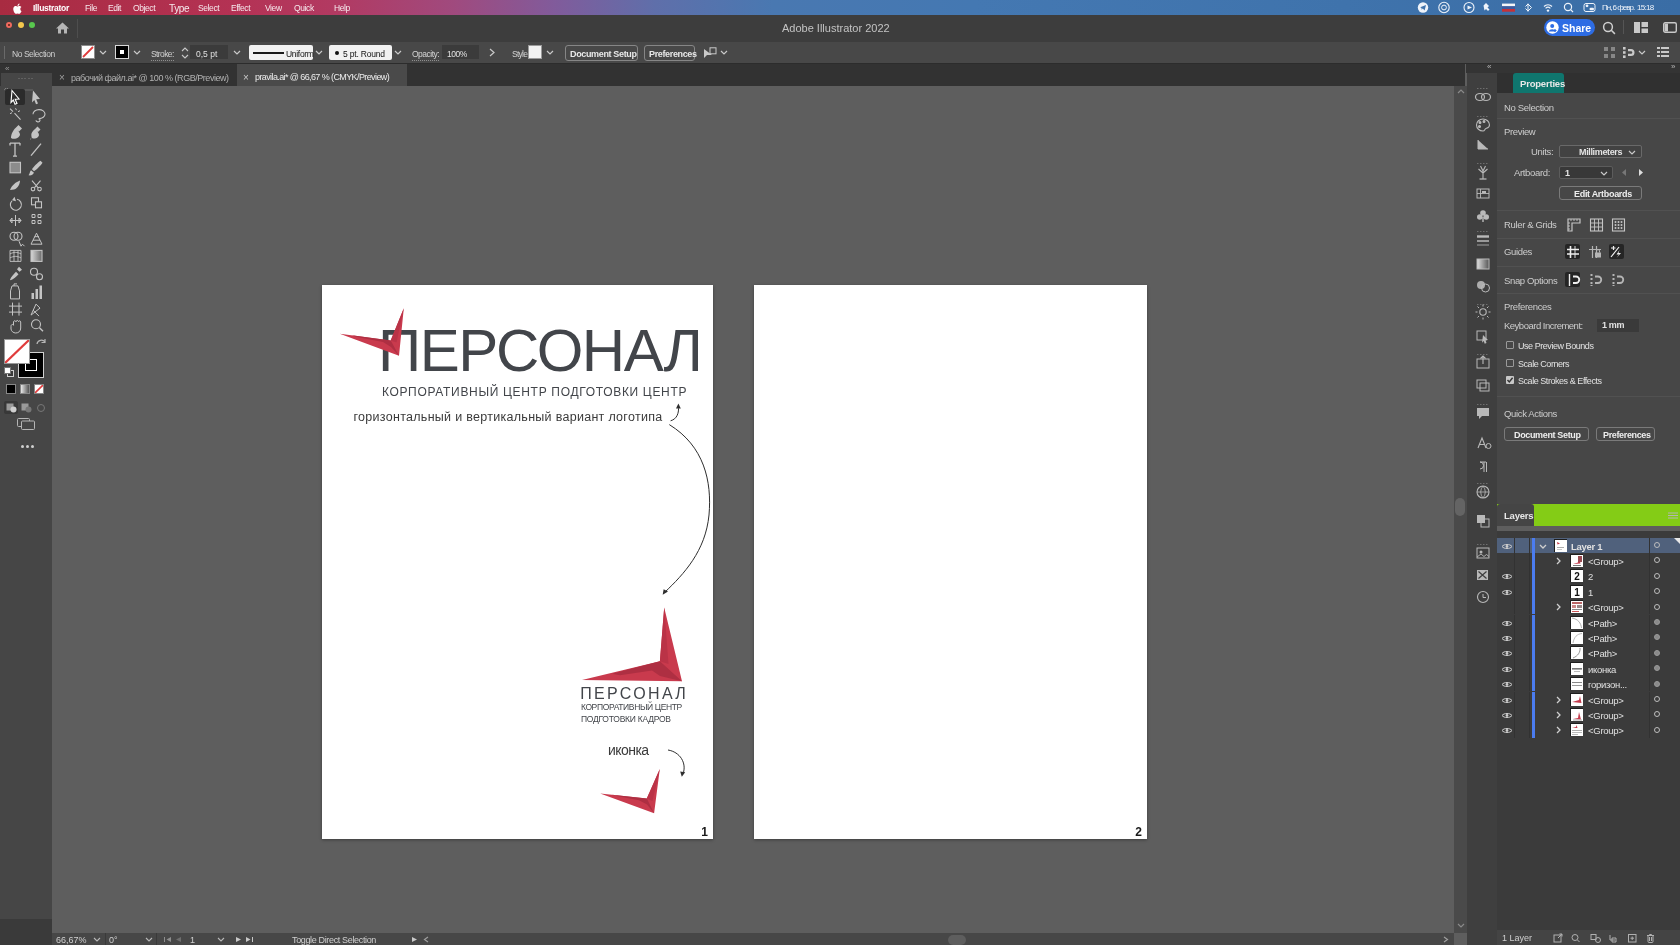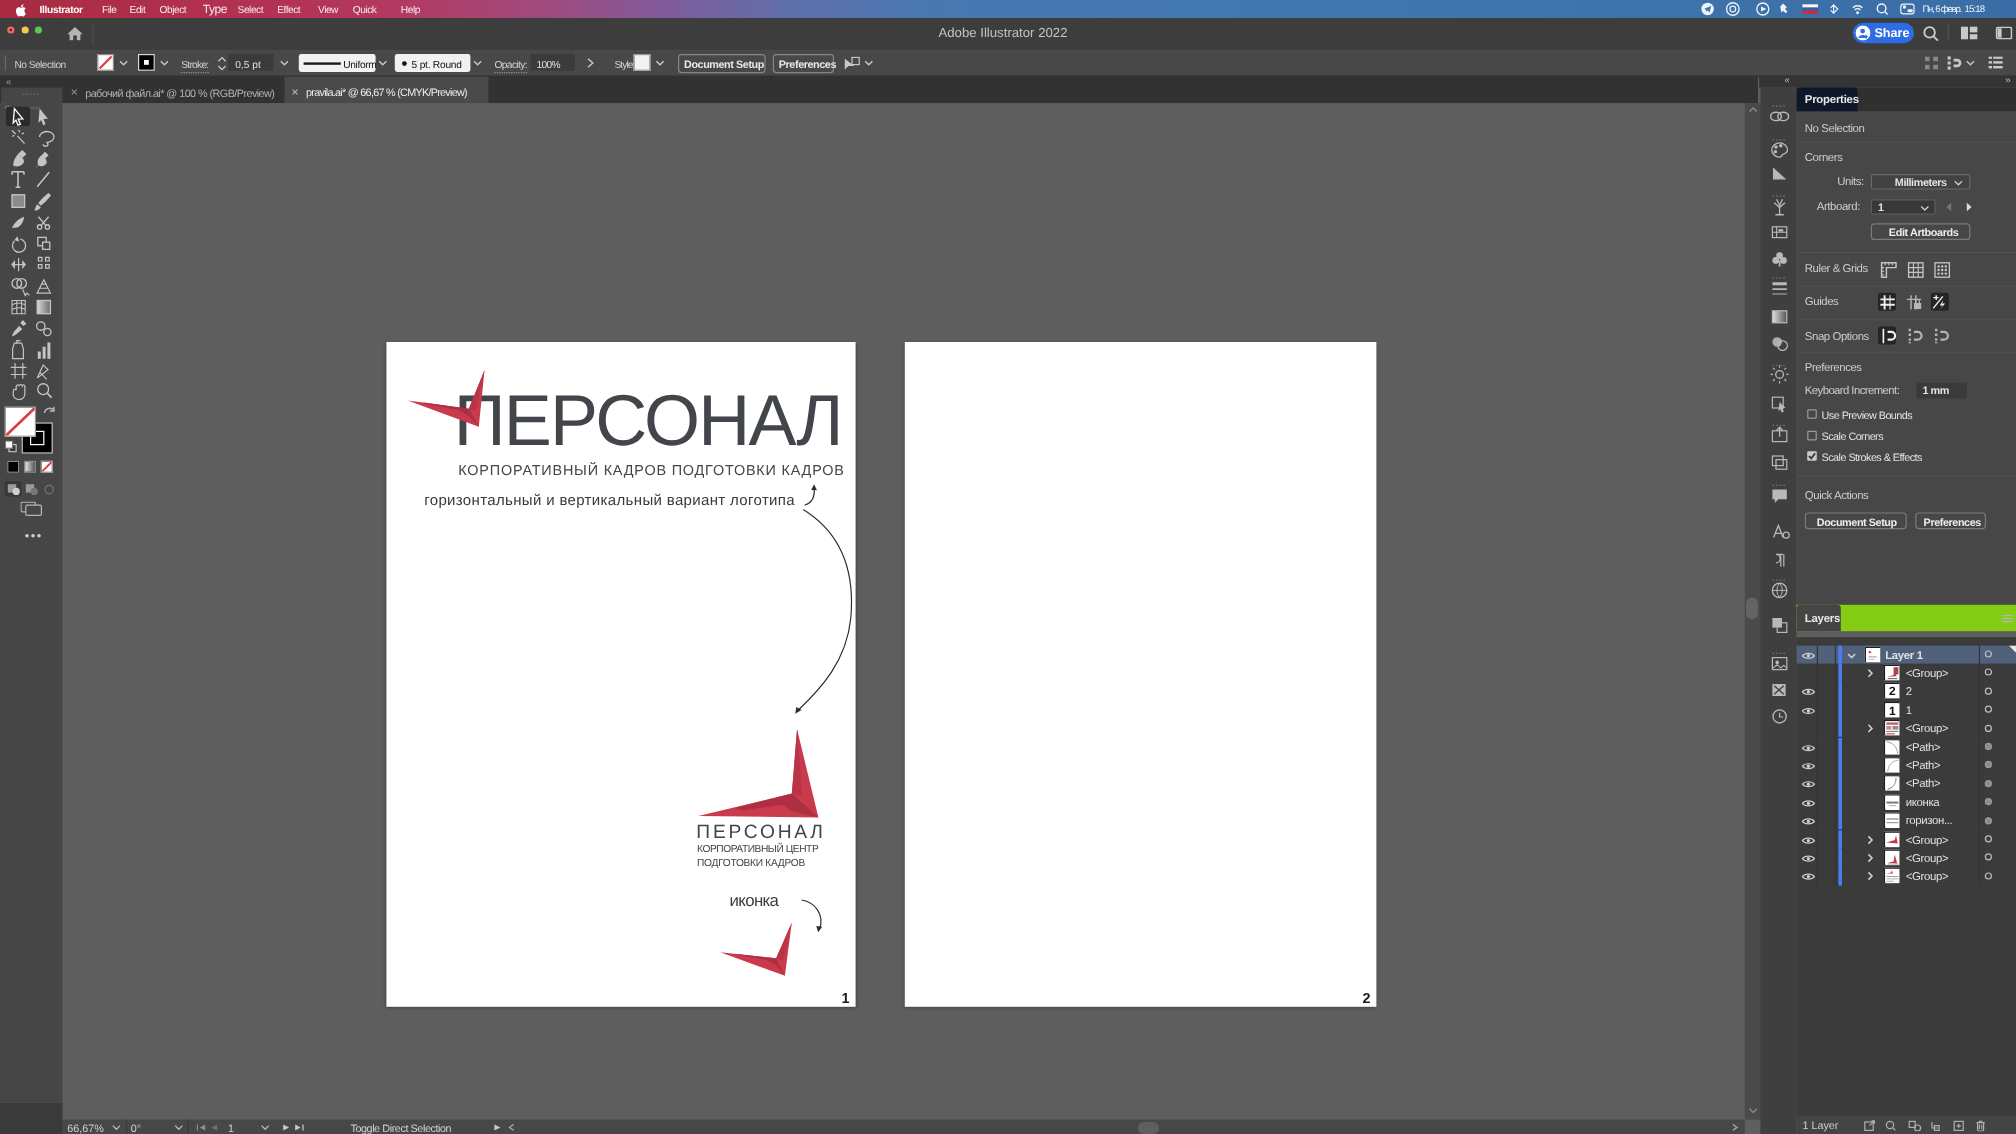--- a/index.html
+++ b/index.html
@@ -189,21 +189,21 @@
   <div class="a" style="left:237px;top:0;width:170px;height:22px;background:#4a4a4a">
     <div class="tx" style="left:6px;top:8px;font-size:10px;color:#c9c9c9">×</div>
     <div class="tx" style="left:18px;top:8px;font-size:9px;font-weight:normal;color:#ececec;letter-spacing:-0.6px">pravila.ai* @ 66,67 % (CMYK/Preview)</div>
   </div>
 </div>
 
 <div class="a" id="canvas" style="left:52px;top:86px;width:1402px;height:847px;background:#5e5e5e"></div>
 
 <div class="a" id="ab1" style="left:322px;top:285px;width:391px;height:554px;background:#fff;box-shadow:0 1px 3px rgba(0,0,0,0.35)">
   <div class="tx" id="t1" style="left:56.1px;top:35.8px;font-size:60px;line-height:1;color:#42454a;letter-spacing:-1.49px">ПЕРСОНАЛ</div>
-  <div class="tx" id="t2" style="left:59.9px;top:100.5px;font-size:12px;line-height:1;color:#42454a;letter-spacing:0.68px">КОРПОРАТИВНЫЙ КАДРОВ ПОДГОТОВКИ КАДРОВ</div>
+  <div class="tx" id="t2" style="left:59.9px;top:100.5px;font-size:12px;line-height:1;color:#42454a;letter-spacing:0.68px">КОРПОРАТИВНЫЙ ЦЕНТР ПОДГОТОВКИ ЦЕНТР</div>
   <div class="tx" id="t3" style="left:31.5px;top:125.8px;font-size:12.5px;line-height:1;color:#3a3a3a;letter-spacing:0.29px">горизонтальный и вертикальный вариант логотипа</div>
   <div class="tx" id="t4" style="left:258.3px;top:400.6px;font-size:16px;line-height:1;color:#42454a;letter-spacing:2.3px">ПЕРСОНАЛ</div>
   <div class="tx" id="t5" style="left:258.9px;top:418.3px;font-size:8.5px;line-height:1;color:#42454a;letter-spacing:-0.37px">КОРПОРАТИВНЫЙ ЦЕНТР</div>
   <div class="tx" id="t6" style="left:258.9px;top:429.7px;font-size:8.5px;line-height:1;color:#42454a;letter-spacing:-0.24px">ПОДГОТОВКИ КАДРОВ</div>
   <div class="tx" id="t7" style="left:286px;top:457.6px;font-size:14px;line-height:1;color:#3a3a3a;letter-spacing:-0.55px">иконка</div>
   <div class="tx" style="right:5px;bottom:0.5px;font-size:12px;font-weight:bold;color:#1a1a1a">1</div>
   <svg class="a" style="left:0;top:0" width="391" height="554" viewBox="0 0 391 554">
 
     <polygon points="81.8,23.3 77,70.7 17.8,48.7 68.7,55.6" fill="#c93a4d"></polygon>
     <polygon points="30,50.3 68.7,55.6 77,70.7 69,62 61,57 34,51.8" fill="#ae2f42"></polygon>
@@ -407,21 +407,21 @@
   <div class="a" style="left:21px;top:359px;width:3px;height:3px;border-radius:50%;background:#cfcfcf"></div>
   <div class="a" style="left:26px;top:359px;width:3px;height:3px;border-radius:50%;background:#cfcfcf"></div>
   <div class="a" style="left:31px;top:359px;width:3px;height:3px;border-radius:50%;background:#cfcfcf"></div>
 </div>
 
 <div class="a" id="dockhdr" style="left:1466px;top:64px;width:214px;height:9px;background:#343434">
   <div class="tx" style="left:21px;top:-2px;font-size:8px;color:#b5b5b5">«</div>
   <div class="tx" style="left:205px;top:-2px;font-size:8px;color:#b5b5b5">»</div>
 </div>
 <div class="a" id="proptabrow" style="left:1497px;top:73px;width:183px;height:20px;background:#303030">
-  <div class="a" style="left:0;top:0;width:51px;height:20px;background:#0f172a;border-radius:3px 3px 0 0">
+  <div class="a" style="left:16px;top:0;width:51px;height:20px;background:#0f766e;border-radius:3px 3px 0 0">
     <div class="tx" style="left:7px;top:5px;font-size:9.5px;font-weight:bold;color:#e8e8e8;letter-spacing:-0.2px">Properties</div>
   </div>
 </div>
 <div class="a" id="dockstrip" style="left:1467px;top:73px;width:30px;height:872px;background:#3f3f3f">
   <svg class="a" style="left:0;top:0" width="32" height="560" viewBox="0 0 32 560">
     <g fill="none" stroke="#b9b9b9" stroke-width="1.2">
       <g stroke="#6e6e6e" stroke-width="1" stroke-dasharray="1.5 1.5">
         <path d="M10 15.5 h12 M10 43.5 h12 M10 90.5 h12 M10 158.5 h12 M10 231.5 h12 M10 281.5 h12 M10 331.5 h12 M10 410.5 h12 M10 471.5 h12"></path>
       </g>
 
@@ -497,21 +497,21 @@
         <stop offset="0" stop-color="#e0e0e0"></stop>
           <stop offset="1" stop-color="#555"></stop>
       </linearGradient>
     </defs>
   </svg>
 </div>
 
 <div class="a" id="props" style="left:1497px;top:93px;width:183px;height:417px;background:#474747;font-size:9.5px;letter-spacing:-0.35px;color:#cdcdcd">
   <div class="tx" style="left:7px;top:9px">No Selection</div>
   <div class="a" style="left:0;top:25px;width:183px;height:1px;background:#515151"></div>
-  <div class="tx" style="left:7px;top:33px">Corners</div>
+  <div class="tx" style="left:7px;top:33px">Preview</div>
   <div class="tx" style="left:34px;top:53px">Units:</div>
   <div class="a" style="left:62px;top:52px;width:83px;height:13px;background:#424242;border:1px solid #696969;border-radius:2px;box-sizing:border-box">
     <div class="tx" style="left:19px;top:1px;font-size:9px;font-weight:bold;color:#e3e3e3;letter-spacing:-0.35px">Millimeters</div>
     <svg class="a" style="left:68px;top:4px" width="8" height="5">
         <path d="M1 1 L4 4 L7 1" stroke="#c9c9c9" stroke-width="1.2" fill="none"></path>
       </svg>
   </div>
   <div class="tx" style="left:17px;top:74px">Artboard:</div>
   <div class="a" style="left:62px;top:73px;width:54px;height:13px;background:#383838;border:1px solid #5c5c5c;border-radius:2px;box-sizing:border-box">
     <div class="tx" style="left:5px;top:1px;font-size:9px;font-weight:bold;color:#e3e3e3">1</div>

